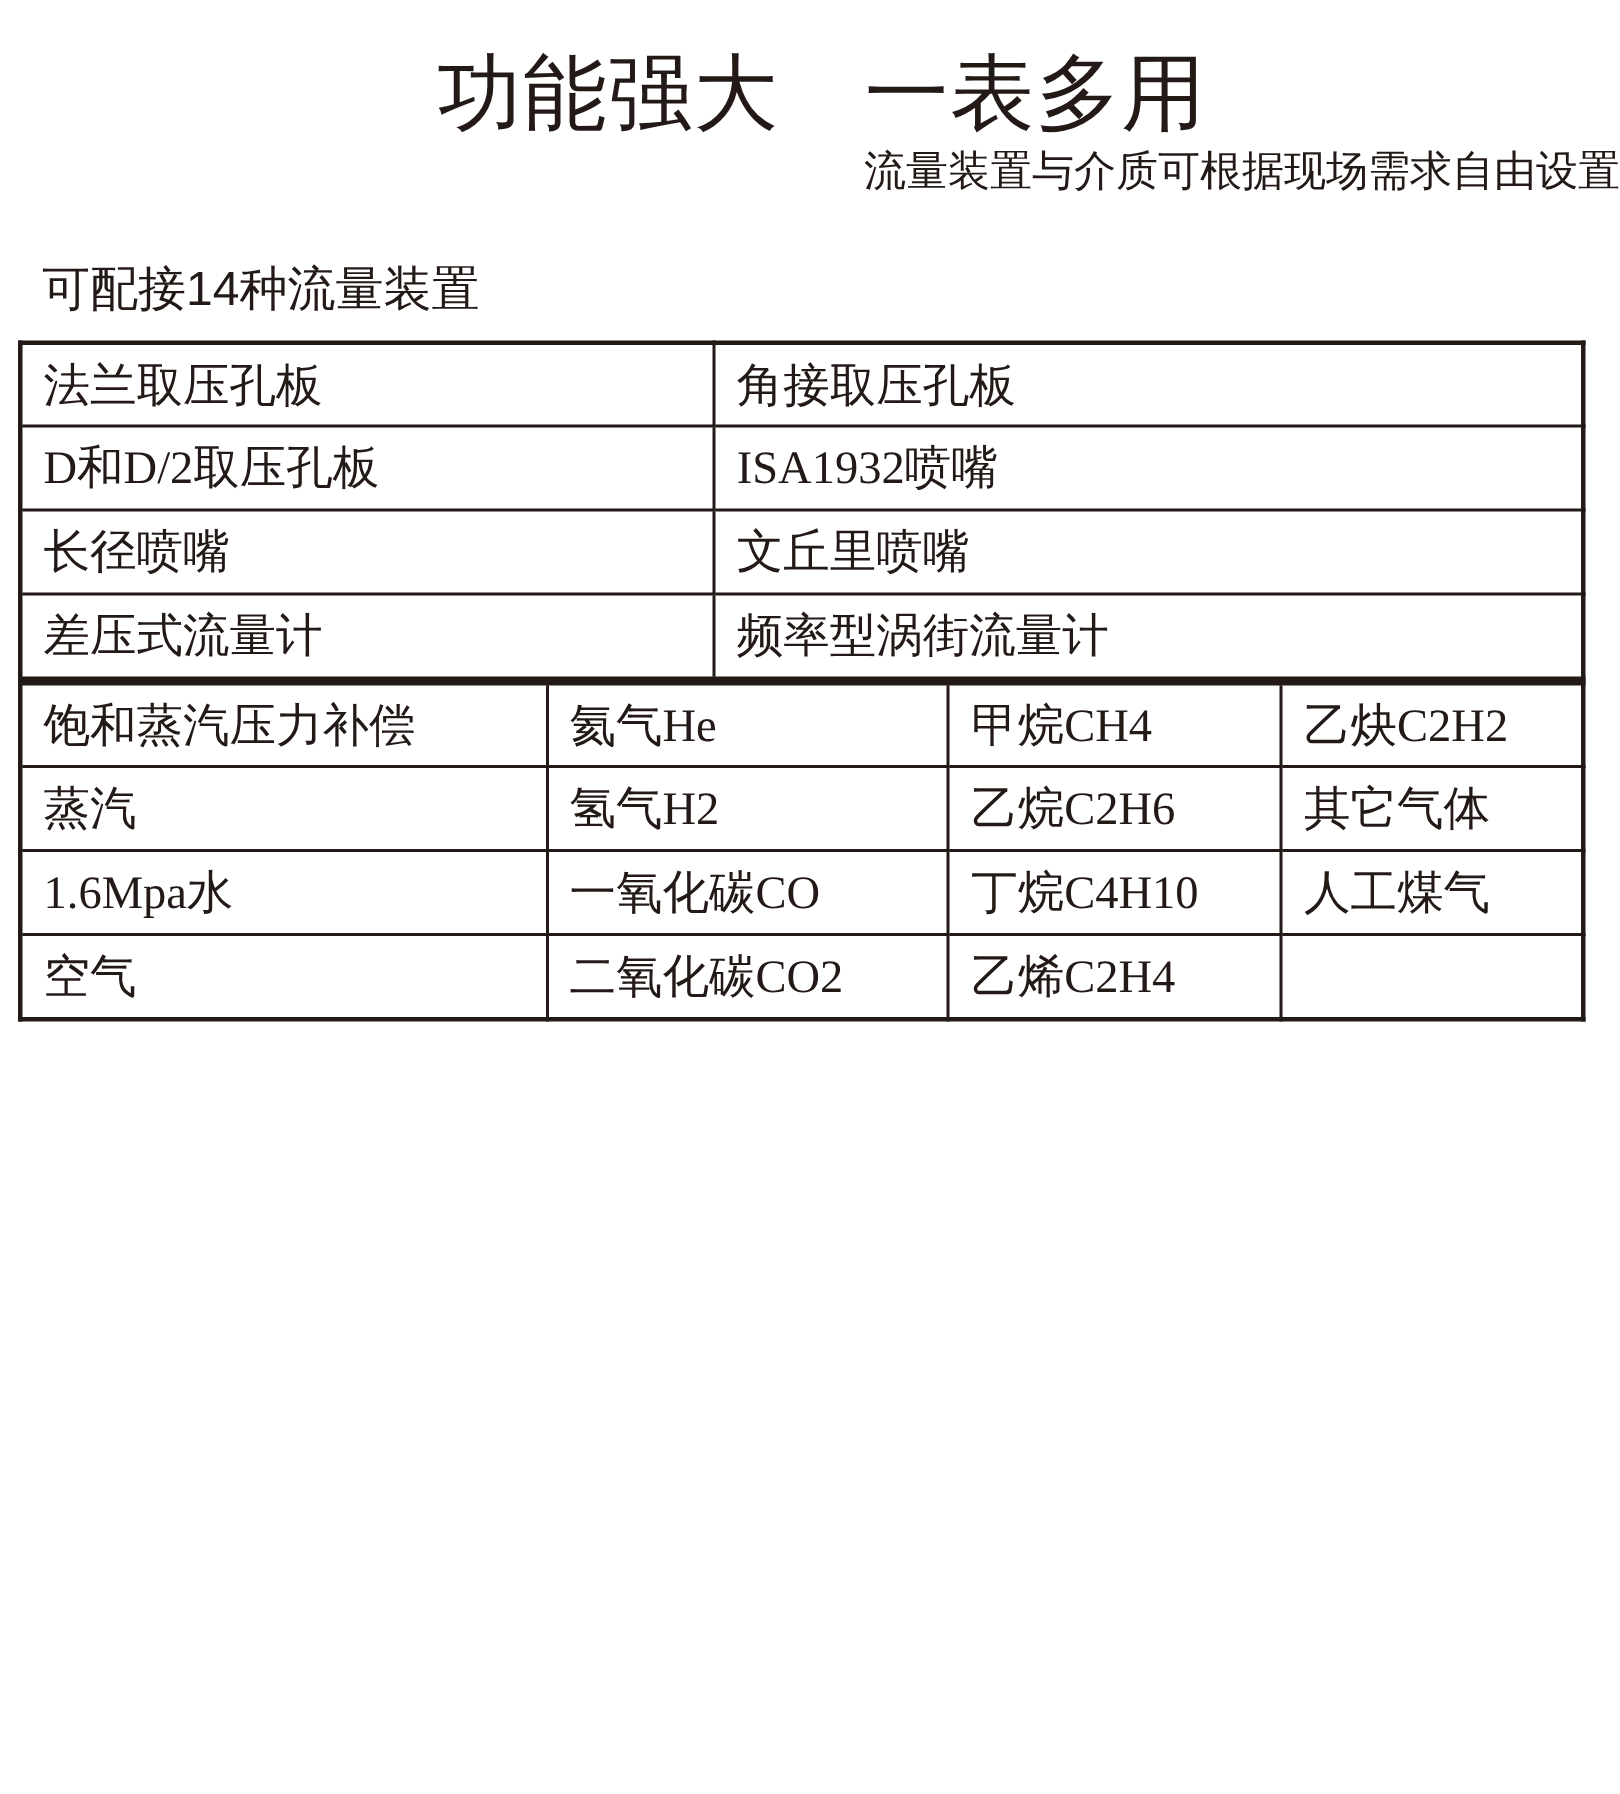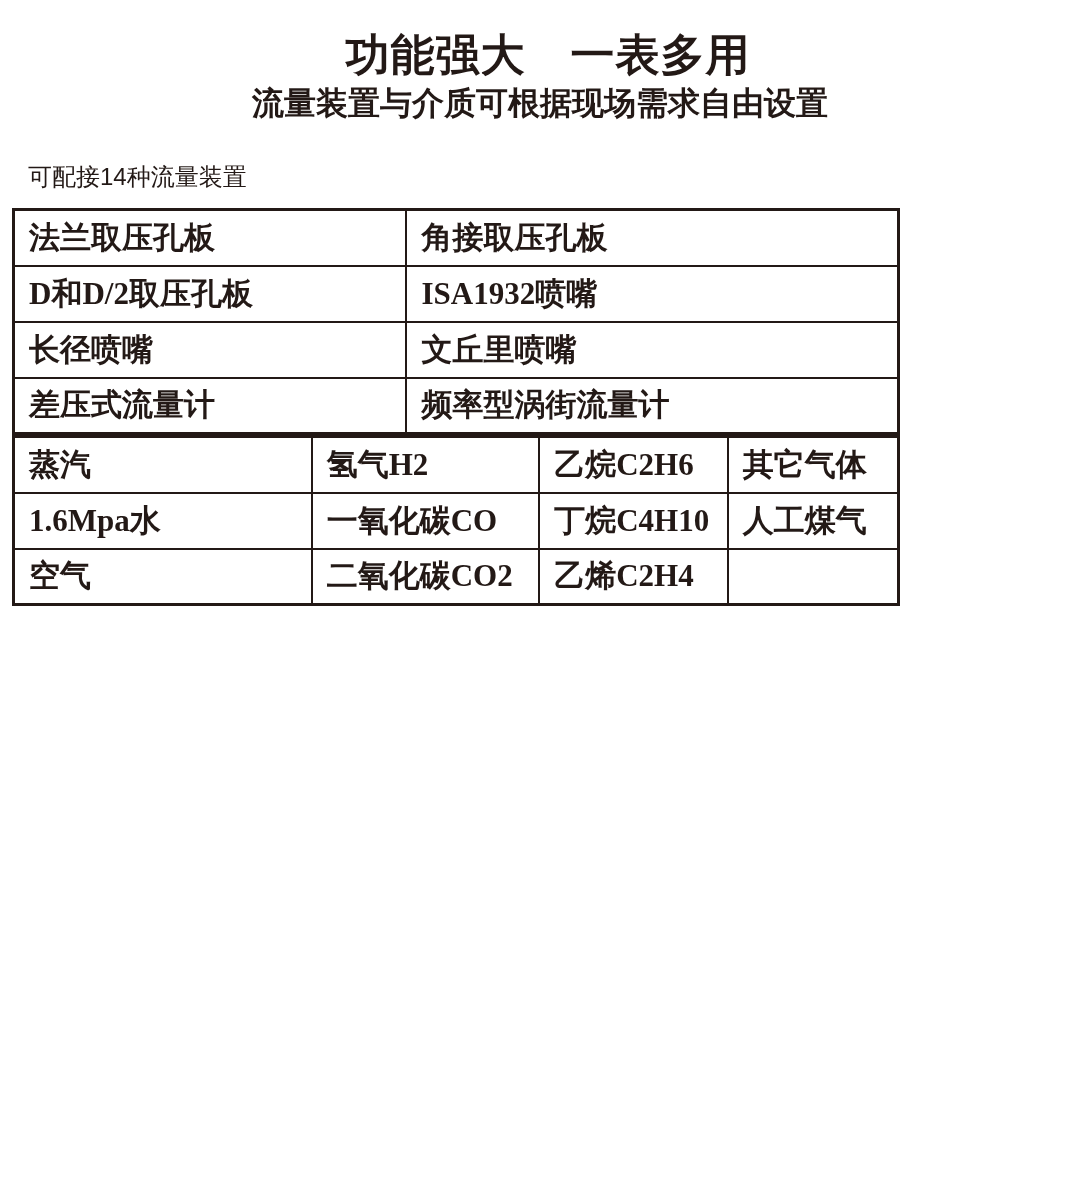--- a/index.html
+++ b/index.html
@@ -12,44 +12,44 @@
     width: 1080px;
     height: 1196px;
     color: #231916;
     font-family: "Liberation Sans", "DejaVu Sans", sans-serif;
     overflow: hidden;
   }
   .doc { width: 1080px; }
   .page-title {
     margin: 30px 0 4px 16px;
     text-align: center;
-    font-size: 44px;
-    font-weight: bold;
+    font-size: 56px;
+    font-weight: normal;
     letter-spacing: 1px;
     line-height: 1.15;
   }
   .page-subtitle {
-    text-align: center;
-    font-size: 32px;
-    font-weight: bold;
+    text-align: right;
+    font-size: 28px;
+    font-weight: normal;
     line-height: 1.15;
   }
   .section-heading {
     margin: 42px 0 16px 28px;
-    font-size: 24px;
+    font-size: 32px;
     font-weight: normal;
     line-height: 1.2;
   }
   table.data-table {
     border-collapse: collapse;
     table-layout: fixed;
-    width: 888px;
+    width: 1045px;
     margin-left: 12px;
     font-family: "Liberation Serif", "DejaVu Serif", serif;
-    font-weight: bold;
+    font-weight: normal;
     font-size: 31px;
     border: 3px solid #231916;
     padding-left: 27px;
   }
   table.data-table td {
     border: 2px solid #231916;
     height: 56px;
     padding: 0 4px 0 14px;
     vertical-align: middle;
     white-space: nowrap;
@@ -94,20 +94,26 @@
 
   <table class="data-table">
     <colgroup>
       <col style="width:33.7%">
       <col style="width:25.7%">
       <col style="width:21.3%">
       <col style="width:19.3%">
     </colgroup>
     <tbody>
       <tr>
+        <td>饱和蒸汽压力补偿</td>
+        <td>氦气He</td>
+        <td>甲烷CH4</td>
+        <td>乙炔C2H2</td>
+      </tr>
+      <tr>
         <td>蒸汽</td>
         <td>氢气H2</td>
         <td>乙烷C2H6</td>
         <td>其它气体</td>
       </tr>
       <tr>
         <td>1.6Mpa水</td>
         <td>一氧化碳CO</td>
         <td>丁烷C4H10</td>
         <td>人工煤气</td>

